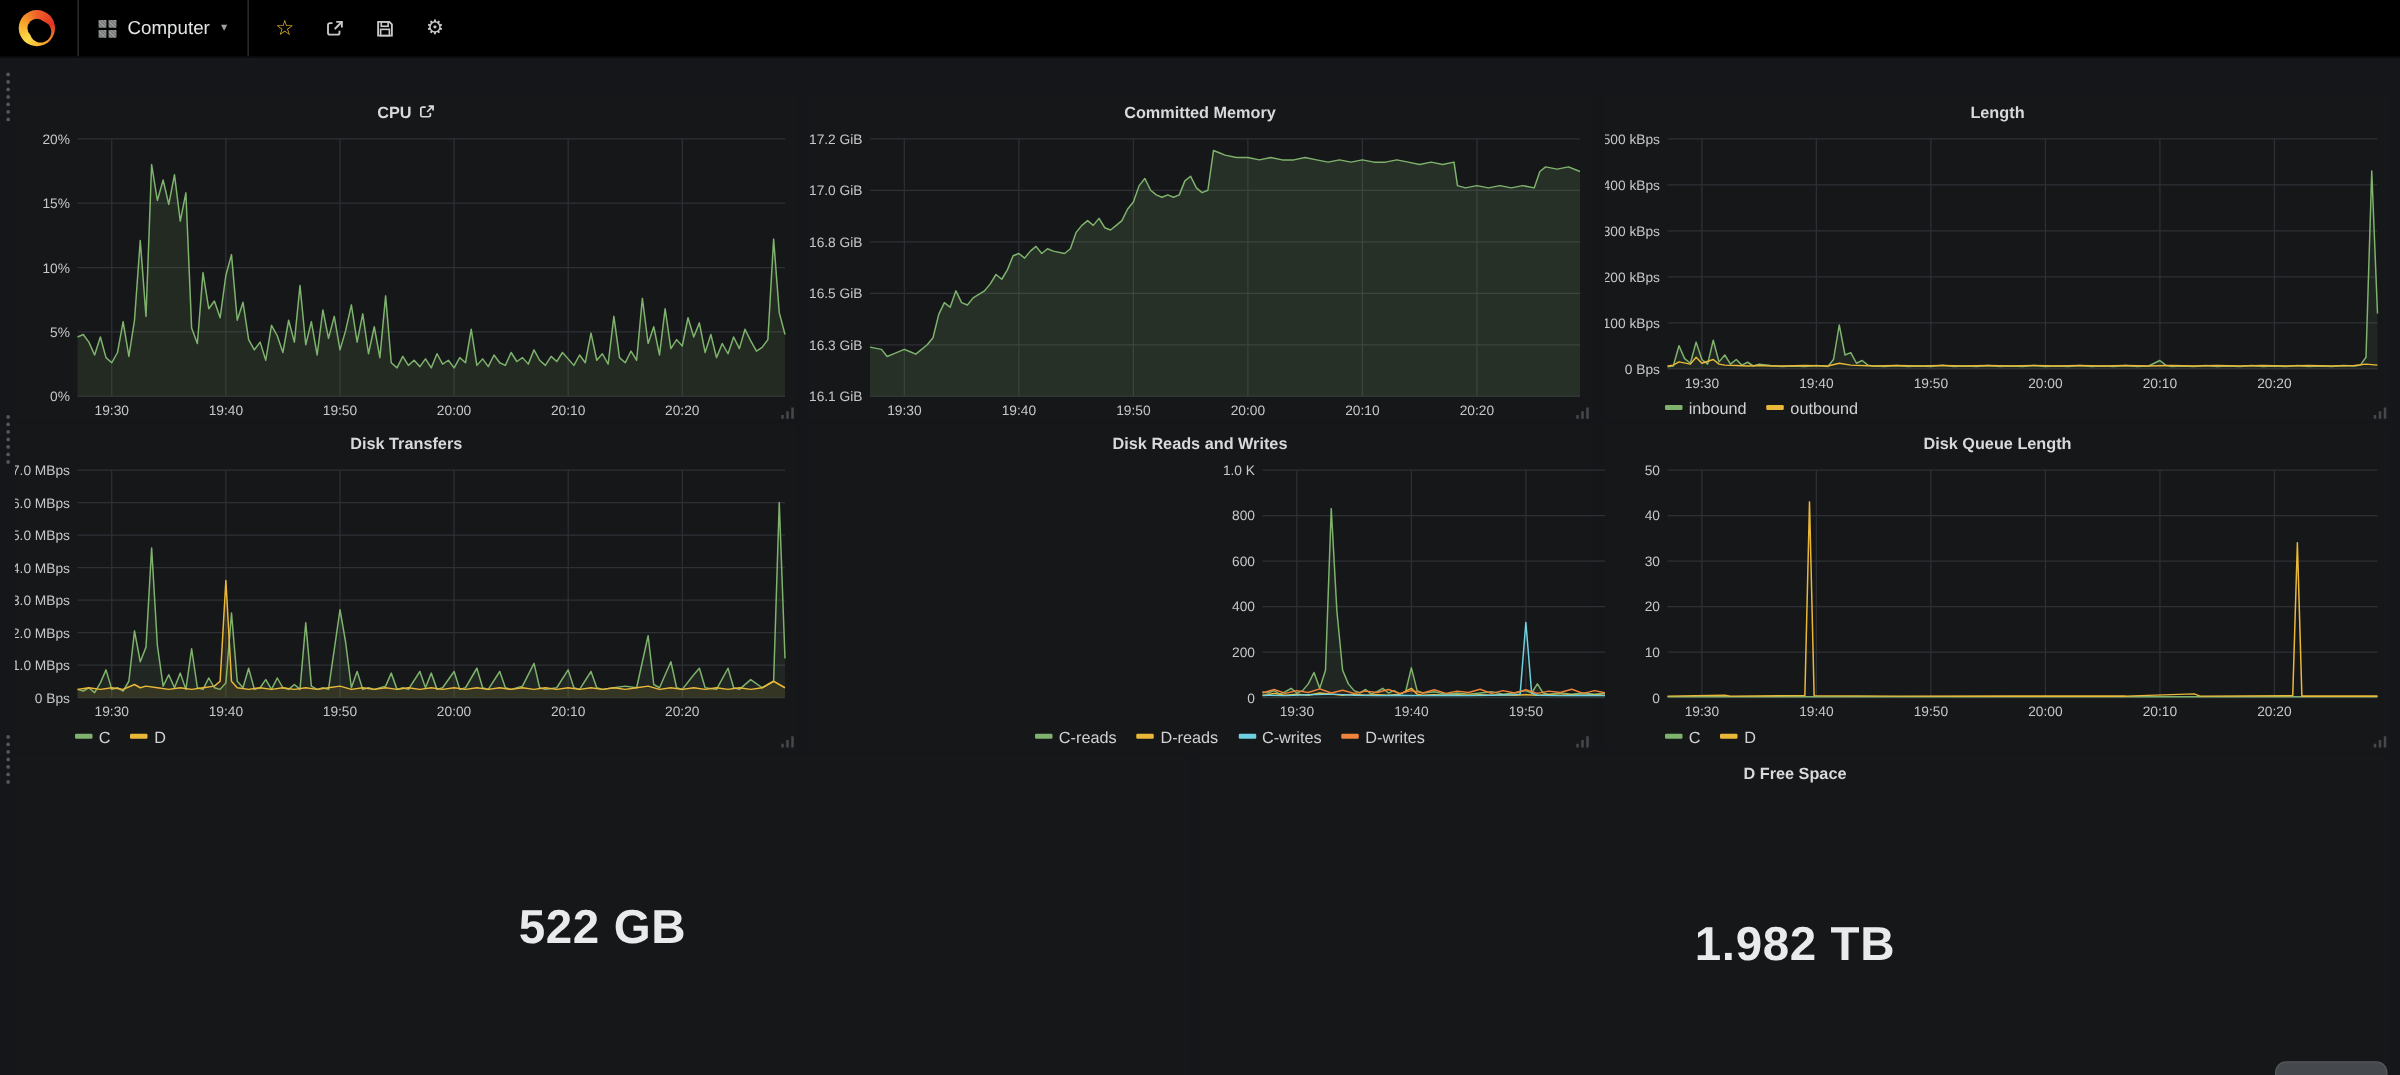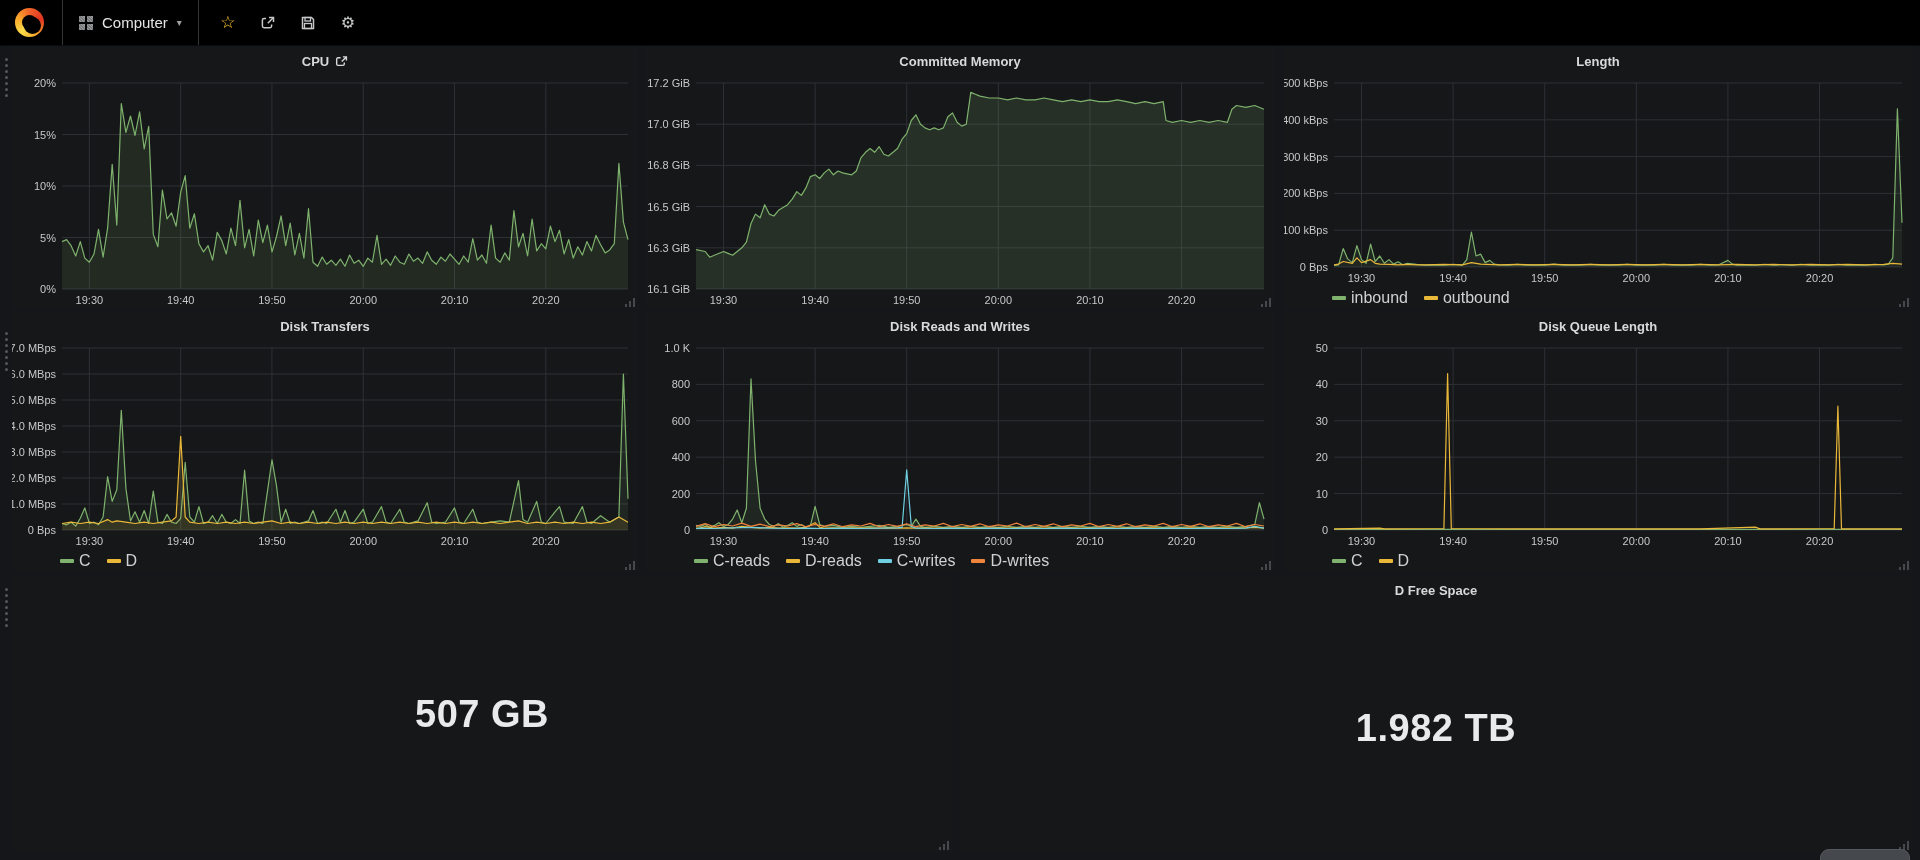--- a/index.html
+++ b/index.html
@@ -26,27 +26,27 @@
   .star-glyph{color:#fec62e;font-size:17px;line-height:1;}
   .gear-glyph{color:#c7c8c9;font-size:16px;line-height:1;}
   .navbar .spacer{flex:1;}
   .nav-right{display:flex;align-items:center;gap:14px;padding-right:18px;font-size:14px;}
   .chev{cursor:pointer;display:flex;align-items:center;}
   .zoom-out-label{font-size:13.5px;color:#d8d9da;cursor:pointer;}
   .time-range{display:flex;align-items:center;gap:6px;cursor:pointer;margin-left:10px;}
   .refresh-label{cursor:pointer;margin-right:6px;}
   .refresh-glyph{font-size:17px;color:#c7c8c9;cursor:pointer;margin-left:8px;font-weight:bold;}
   
-  .panel{position:absolute;display:flex;flex-direction:column;background:#161719;}
+  .panel{position:absolute;display:flex;flex-direction:column;background:#161719;margin-top:28px;}
   .panel-title{height:28px;display:flex;align-items:center;justify-content:center;gap:6px;
                font-size:13px;font-weight:bold;color:#d8d9da;cursor:pointer;}
   .chart{flex:1;position:relative;}
   .chart svg{position:absolute;left:0;top:0;}
   .chart text{font-family:"Liberation Sans","DejaVu Sans",sans-serif;font-size:11px;fill:#c7c8c9;}
-  .legend{height:22px;display:flex;align-items:center;gap:16px;padding-left:48px;font-size:16px;color:#d0d1d2;}
+  .legend{height:22px;display:flex;align-items:center;gap:16px;padding-left:48px;font-size:13px;color:#d0d1d2;}
   .legend .leg{display:flex;align-items:center;gap:5px;cursor:pointer;}
   .legend .leg i{width:14px;height:4px;border-radius:1px;display:inline-block;}
   .stat-body{flex:1;display:flex;align-items:center;justify-content:center;}
   .stat-value{font-size:38px;font-weight:bold;color:#e9eaeb;letter-spacing:.5px;}
   
   .row-handle{position:absolute;left:2px;width:8px;display:flex;flex-direction:column;gap:3px;cursor:grab;}
   .row-handle i{width:3px;height:3px;border-radius:50%;background:#55575a;margin:0 auto;}
   
   .grip{position:absolute;right:3px;bottom:2px;width:11px;height:9px;cursor:nwse-resize;}
   .grip i{position:absolute;bottom:0;background:#46484c;width:2px;}
@@ -316,21 +316,21 @@
           <span>D</span>
         </span>
       </div>
     <div class="grip">
         <i></i>
         <i></i>
         <i></i>
       </div>
   </div>
 
-  <div class="panel" style="left:646px;top:312px;width:628px;height:260px;">
+  <div class="panel" style="left:646px;top:312px;width:628px;height:260px;align-items:center;">
     <div class="panel-title">
       <span>Disk Reads and Writes</span>
     </div>
     <div class="chart">
         <svg width="628" height="210">
           <line x1="77.48387096774194" y1="8" x2="77.48387096774194" y2="190" stroke="#2e3036" stroke-width="1"></line>
           <text x="77.48387096774194" y="205" text-anchor="middle">19:30</text>
           <line x1="169.09677419354838" y1="8" x2="169.09677419354838" y2="190" stroke="#2e3036" stroke-width="1"></line>
           <text x="169.09677419354838" y="205" text-anchor="middle">19:40</text>
           <line x1="260.7096774193549" y1="8" x2="260.7096774193549" y2="190" stroke="#2e3036" stroke-width="1"></line>
@@ -431,21 +431,21 @@
       </div>
     <div class="grip">
         <i></i>
         <i></i>
         <i></i>
       </div>
   </div>
 
   <div class="panel" style="left:12px;top:576px;width:940px;height:276px;">
     <div class="stat-body">
-      <span class="stat-value">507 GB</span>
+      <span class="stat-value">522 GB</span>
     </div>
     <div class="grip">
         <i></i>
         <i></i>
         <i></i>
       </div>
   </div>
 
   <div class="panel" style="left:960px;top:576px;width:952px;height:276px;">
     <div class="panel-title">

